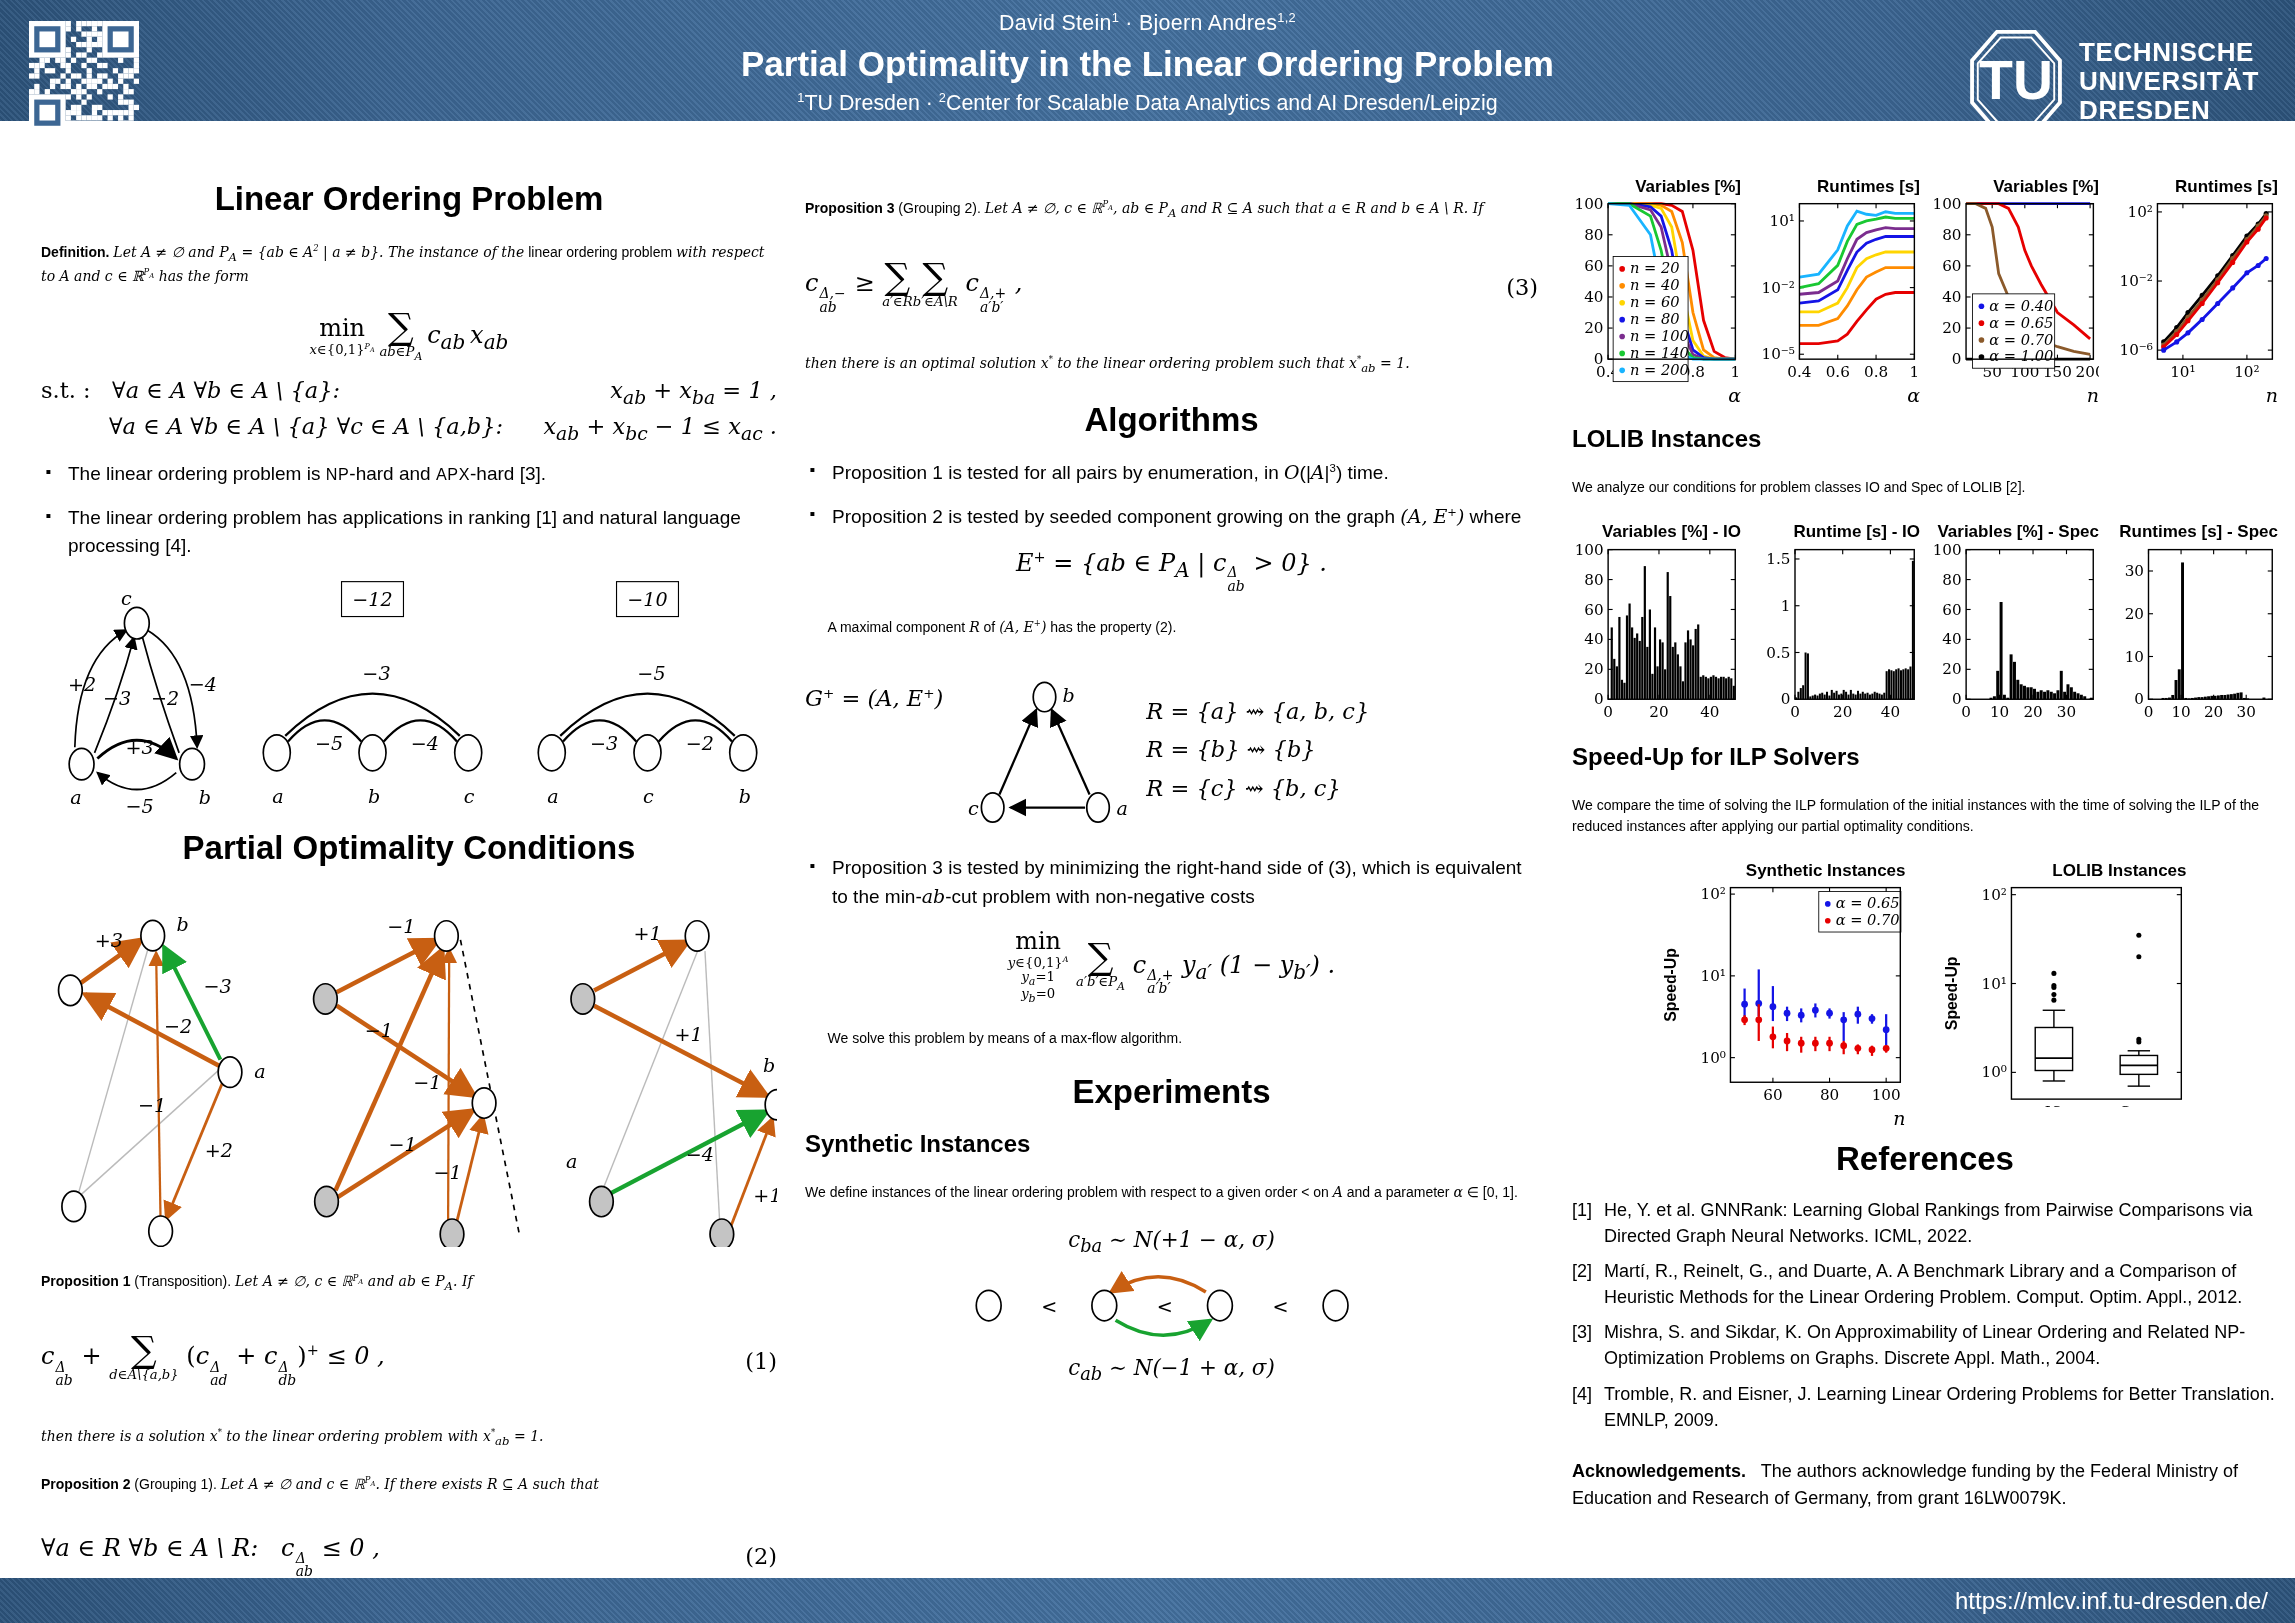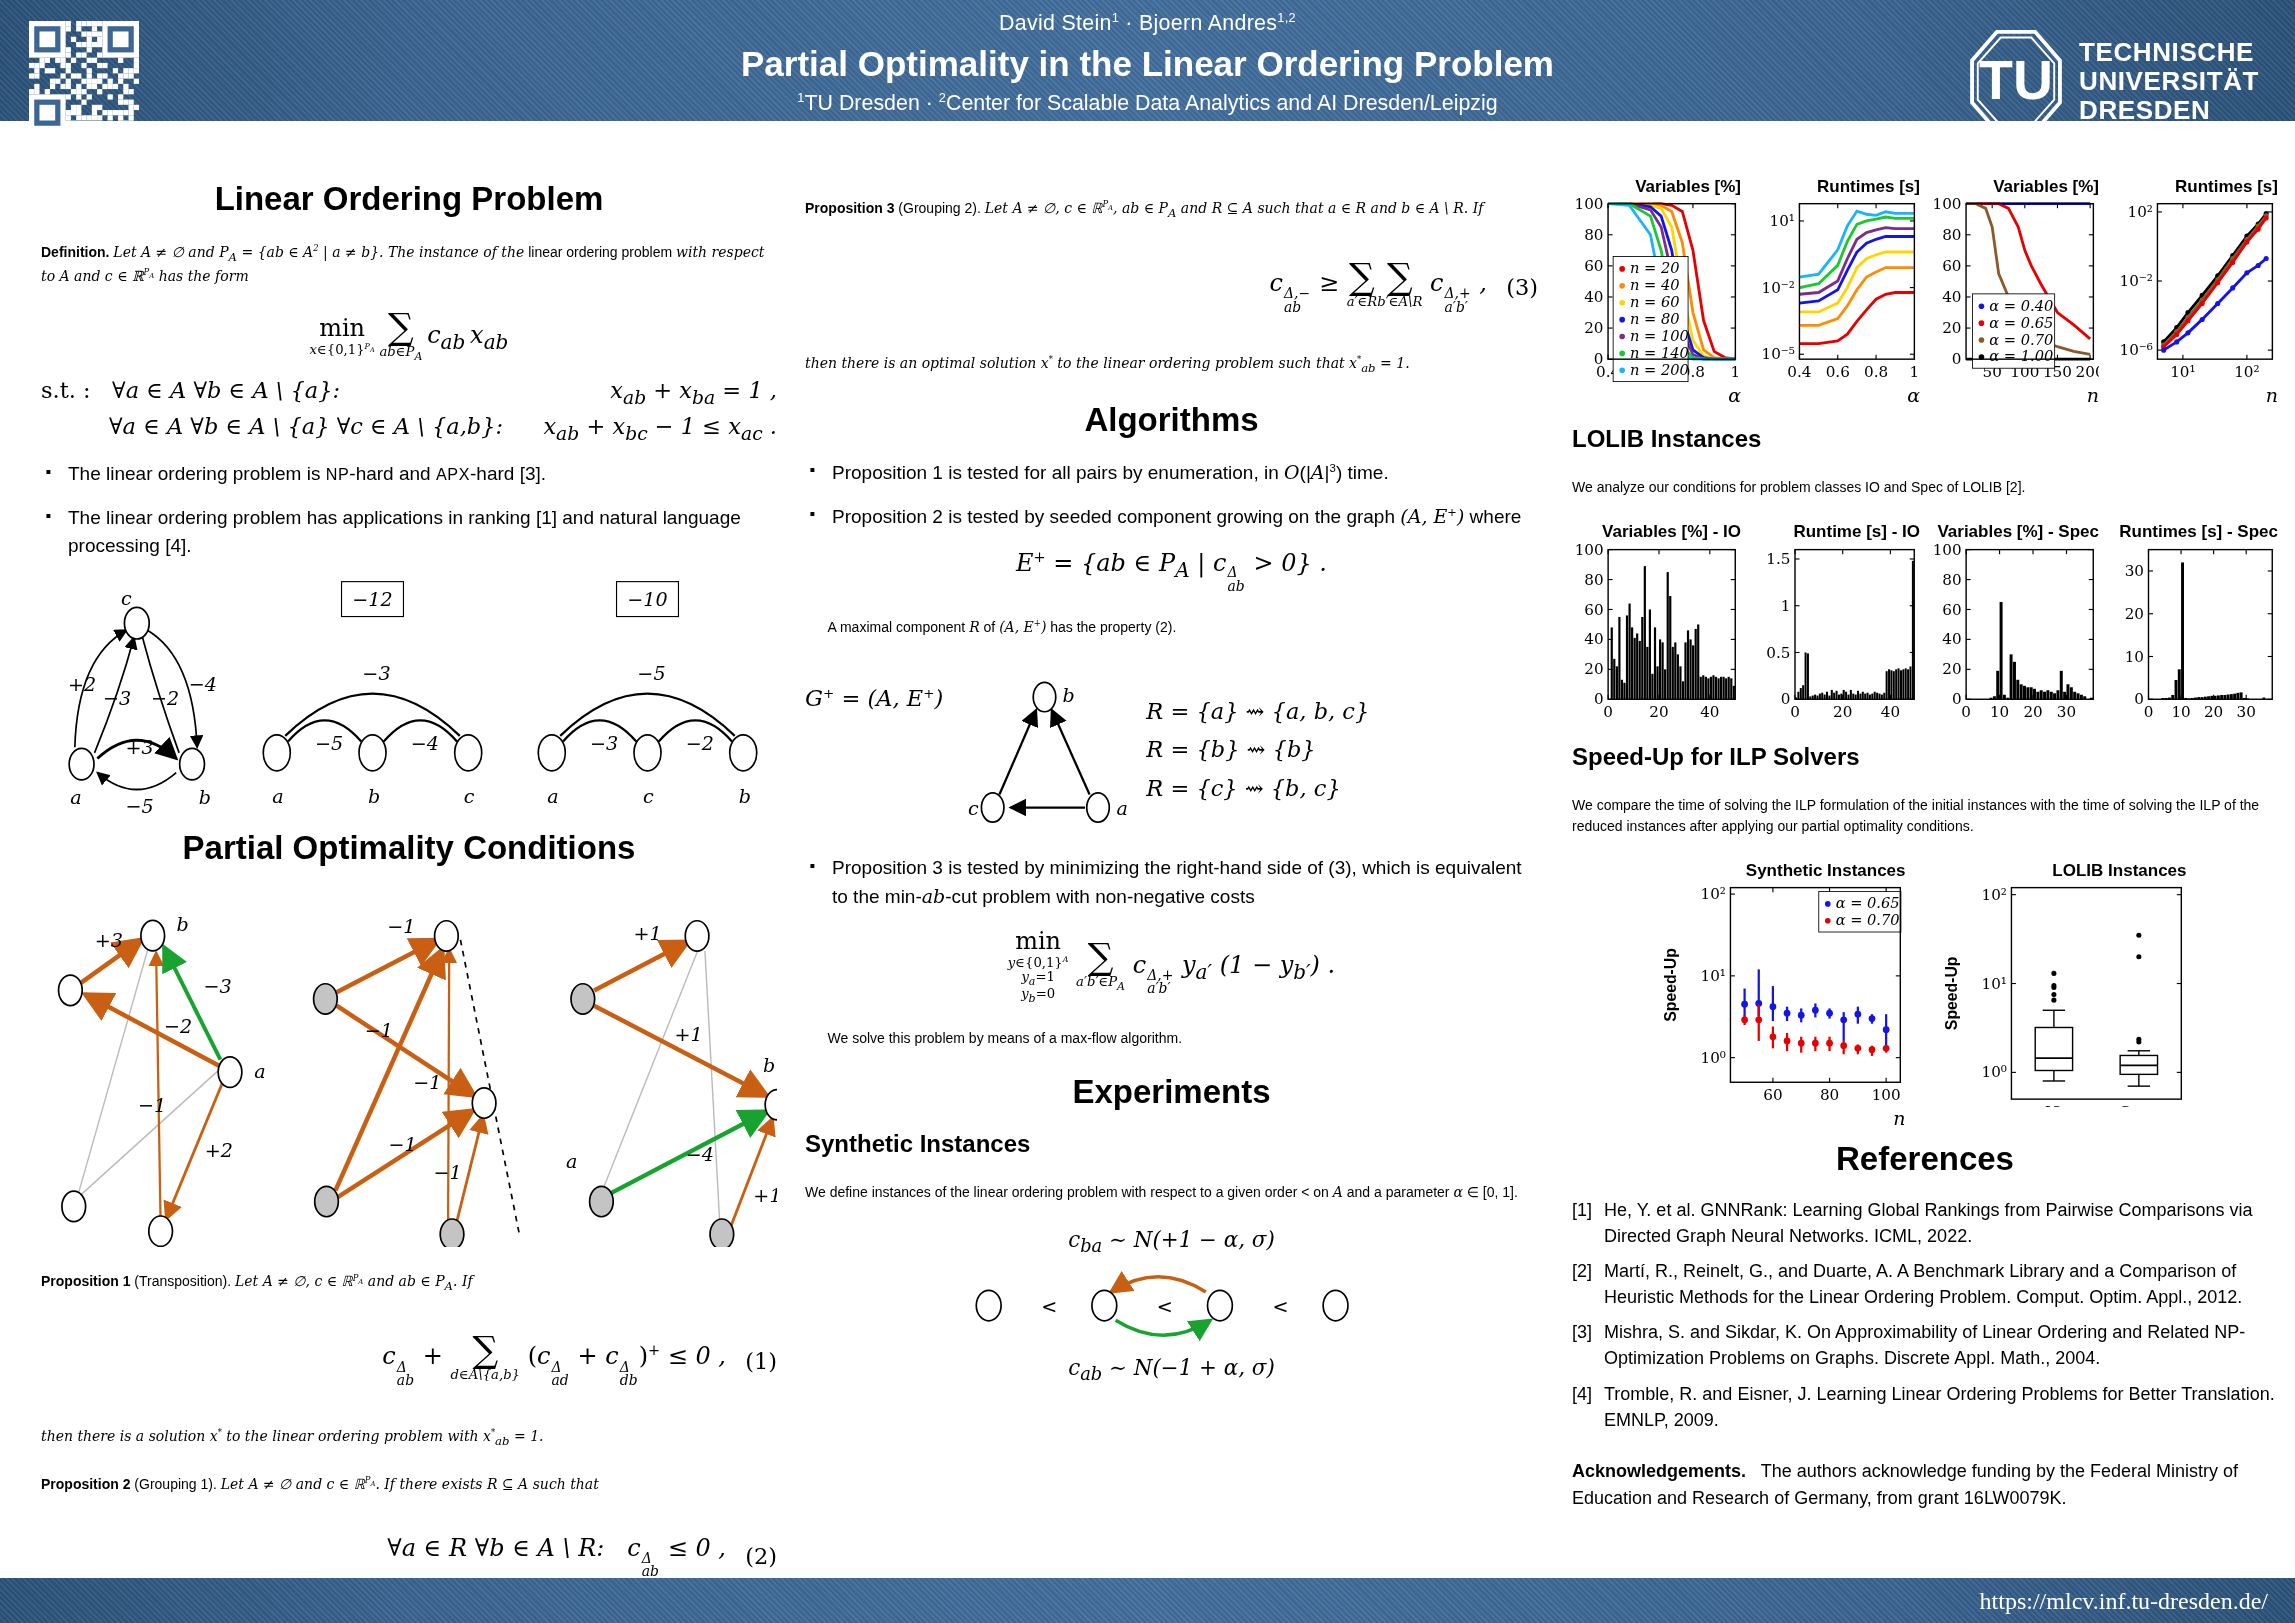--- a/index.html
+++ b/index.html
@@ -4,21 +4,21 @@
 <style>
   html,body{margin:0;padding:0;background:#888;}
   .poster{position:relative;width:2295px;height:1624px;background:#ffffff;overflow:hidden;
           font-family:"Liberation Sans",sans-serif;color:#000;}
   
   .band{position:absolute;left:0;right:0;
         background:
           repeating-linear-gradient(45deg,rgba(255,255,255,0.05) 0 1.7px,rgba(0,0,0,0.07) 1.7px 4px),
           linear-gradient(90deg,#2d547c 0%,#3c6693 18%,#44719f 50%,#3c6693 82%,#2d547c 100%);}
   header.band{top:0;height:121px;}
-  footer.band{bottom:0;height:46px;font-family:Liberation Serif, serif;}
+  footer.band{bottom:0;height:46px;}
   .htext{position:absolute;left:50%;top:10px;transform:translateX(-50%);text-align:center;color:#fff;width:1353px;}
   .authors{font-size:21.4px;letter-spacing:0.3px;}
   .ptitle{font-size:35px;font-weight:bold;margin:8px 0 5.6px;}
   .affil{font-size:21.4px;}
   sup{font-size:60%;}
   .qr{position:absolute;left:29px;top:21.4px;}
   .logo{position:absolute;right:36px;top:28px;display:flex;align-items:center;gap:14.7px;color:#fff;}
   .logotext{font-size:26px;font-weight:bold;line-height:1.12;letter-spacing:0.6px;}
   .url{position:absolute;right:27px;top:50%;transform:translateY(-50%);color:#fff;font-size:24px;}
   
@@ -31,21 +31,21 @@
   p.body{font-size:14px;line-height:1.5;margin:24px 0;}
   .rich i{font-family:"DejaVu Serif",serif;}
   ul.blt{list-style:none;padding-left:4.5px;margin:17px 0;}
   ul.blt li{font-size:19px;line-height:1.5;margin:14.7px 0;padding-left:22.5px;position:relative;}
   ul.blt li::before{content:"▪";position:absolute;left:0;top:0;font-size:16px;}
   .sc{font-size:85%;letter-spacing:0.6px;}
   
   .m{font-family:"DejaVu Serif",serif;font-style:italic;}
   .eq{font-family:"DejaVu Serif",serif;font-style:italic;font-size:24px;text-align:center;margin:14.7px 0;}
   .eqrow{display:flex;align-items:center;margin:14.7px 0;}
-  .eqrow .eqc{flex:1;text-align:right;}
+  .eqrow .eqc{flex:1;text-align:left;}
   .eqrow .tag{width:51px;text-align:right;font-family:"DejaVu Serif",serif;font-size:22.5px;}
   .up{font-style:normal;}
   .st{display:inline-flex;flex-direction:column;align-items:center;vertical-align:middle;line-height:1.05;}
   .st .b{font-size:55%;margin-top:1.7px;}
   .sig{font-size:150%;font-style:normal;line-height:0.9;}
   .ss{display:inline-flex;flex-direction:column;align-items:flex-start;vertical-align:-0.5em;line-height:0.95;font-size:58%;margin:0 1.1px;}
   .strow{display:flex;justify-content:space-between;font-family:"DejaVu Serif",serif;font-style:italic;font-size:22.5px;margin:5.6px 0;}
   .strow.ind{padding-left:68px;}
   
   .figrow{display:flex;justify-content:space-between;align-items:flex-end;margin:14.7px 0;}

